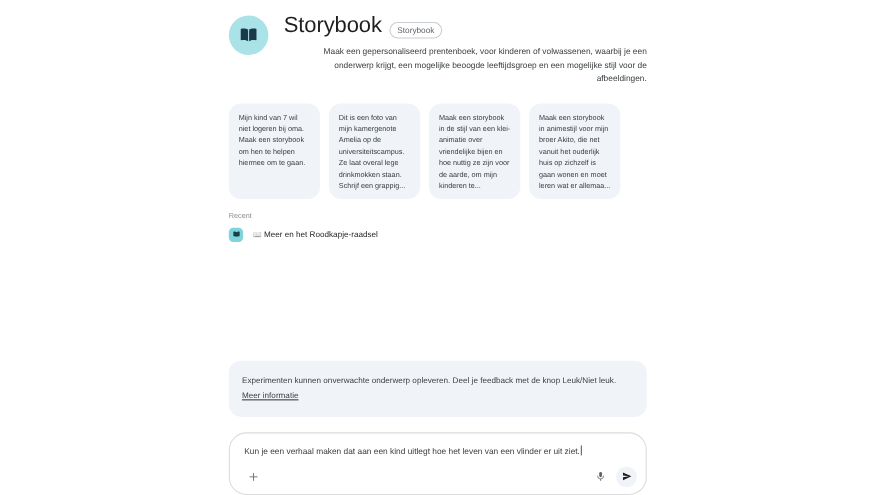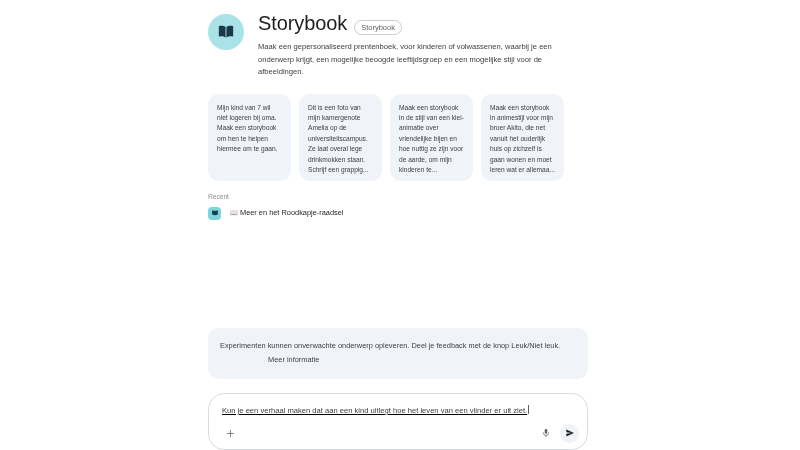--- a/index.html
+++ b/index.html
@@ -65,20 +65,21 @@
     white-space: nowrap;
     position: relative;
     top: 1px;
   }
   .gem-desc {
     margin-top: 7px;
     font-size: 7.6px;
     line-height: 12.5px;
     color: #3c4043;
     max-width: 334px;
+    text-align: right;
   }
 
   
   .cards {
     display: flex;
     gap: 8px;
     margin-top: 15px;
   }
   .card {
     width: 83px;
@@ -137,33 +138,32 @@
   .disclaimer {
     background: #f0f4f9;
     border-radius: 11px;
     padding: 11px 12px 12px 12px;
     font-size: 7.4px;
     line-height: 14px;
     color: #3c4043;
   }
   .disclaimer a {
     color: #3c4043;
-    cursor: pointer;
-    margin-left: 48px;
+    text-decoration: underline;
+    cursor: pointer;
   }
 
   .composer {
     margin-top: 14px;
     border: 1px solid #dadce0;
     border-radius: 16px;
     background: #ffffff;
     padding: 11px 13px 9px 13px;
     height: 57px;
     position: relative;
-    text-decoration: underline;
   }
   .composer-text {
     font-size: 7.6px;
     line-height: 11px;
     color: #3c4043;
     white-space: nowrap;
   }
   .caret {
     display: inline-block;
     width: 1px;

